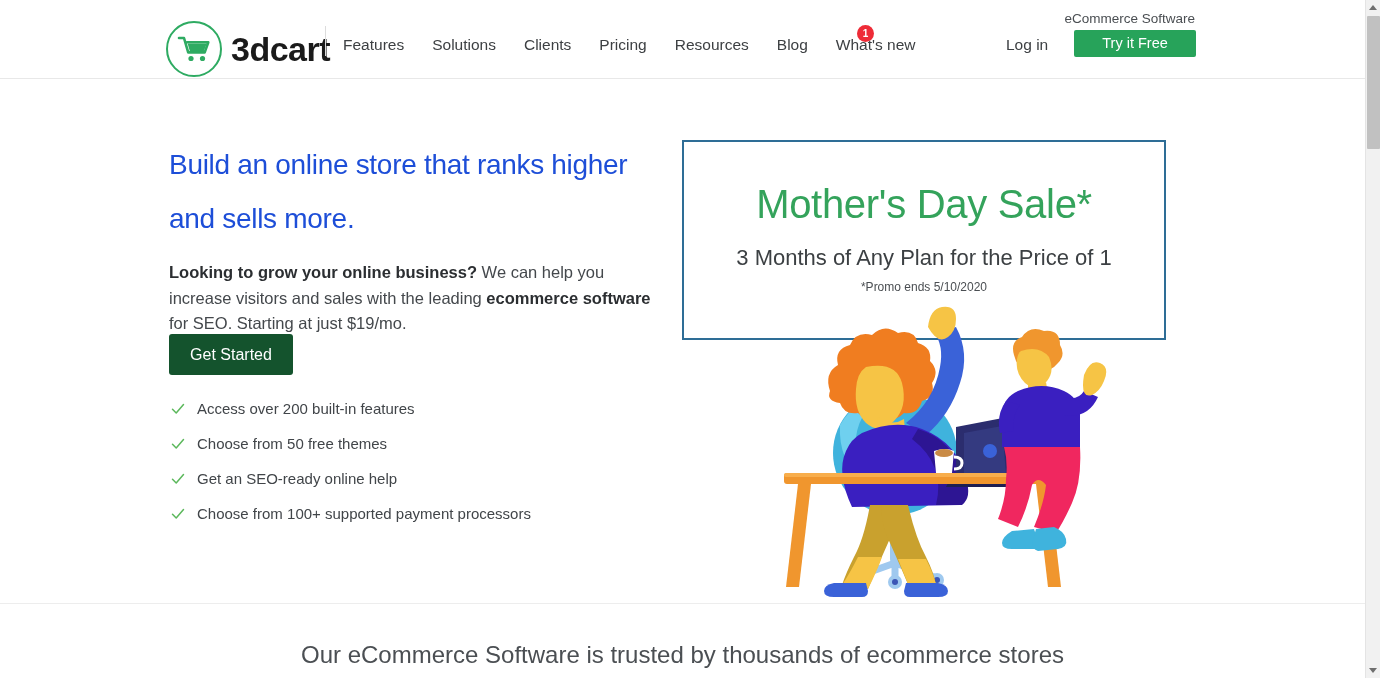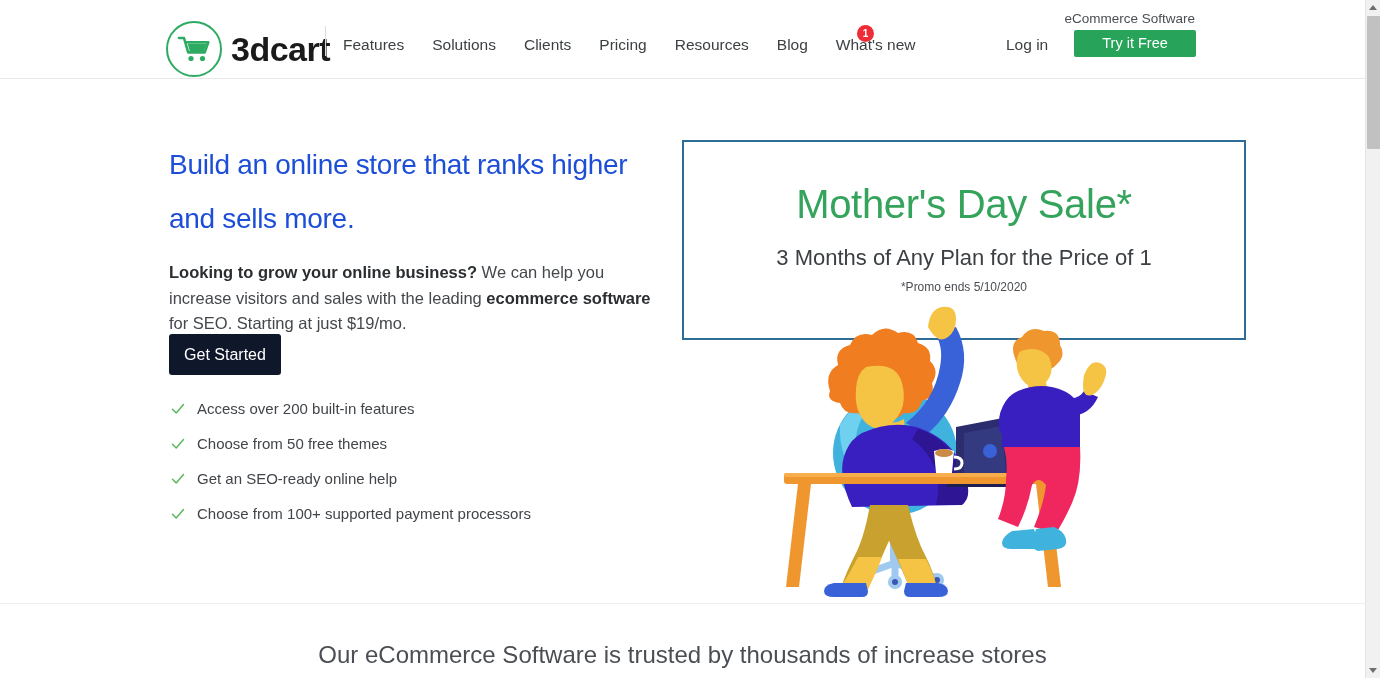--- a/index.html
+++ b/index.html
@@ -135,22 +135,22 @@
     font-size: 16.5px;
     line-height: 25.5px;
     color: #44484c;
     width: 485px;
   }
   #hero-sub b { font-weight: 700; color: #2b2e31; }
 
   #get-started-btn {
     position: absolute;
     left: 0; top: 196px;
-    width: 112px; height: 41px;
-    background: #0f172a;
+    width: 124px; height: 41px;
+    background: #14532d;
     color: #ffffff;
     border: none;
     border-radius: 3px;
     font-size: 16px;
     cursor: pointer;
     font-family: "Liberation Sans", sans-serif;
     display: flex; align-items: center; justify-content: center;
     line-height: 1;
   }
 
@@ -173,21 +173,21 @@
     font-size: 15px;
     color: #414549;
     line-height: 1;
     white-space: nowrap;
   }
 
   
   #promo-box {
     position: absolute;
     left: 682px; top: 140px;
-    width: 564px; height: 200px;
+    width: 484px; height: 200px;
     border: 2px solid #2e6d96;
     background: #ffffff;
     display: flex;
     flex-direction: column;
     align-items: center;
     justify-content: center;
     padding-bottom: 4px;
   }
   #promo-title {
     font-size: 40px;
@@ -419,21 +419,21 @@
         <path d="M228 96 q-10 14 -6 32 l14 -2 q-2 -16 6 -26z" fill="#3a1fc0"></path>
 
         <path d="M226 142 l76 0 q2 34 -8 56 q-8 18 -16 30 l-22 -6 q10 -24 12 -42 q-8 -10 -14 0 q-4 22 -14 42 l-20 -8 q8 -20 8 -40 q2 -18 -2 -32z" fill="#f0275f"></path>
 
         <path d="M234 226 q-10 6 -10 12 q0 6 10 6 l22 0 q6 0 4 -8 l-4 -12z" fill="#3fb3dd"></path>
         <path d="M276 222 q10 4 12 12 q2 8 -8 10 l-20 2 q-6 -2 -6 -8 l4 -14z" fill="#3fb3dd"></path>
       </svg>
     </div>
 
     <div id="section-divider"></div>
-    <div id="trust-line">Our eCommerce Software is trusted by thousands of increase stores</div>
+    <div id="trust-line">Our eCommerce Software is trusted by thousands of ecommerce stores</div>
 
   </div>
 
   <div id="scrollbar">
     <div id="sb-up">
       <span class="sb-arrow"></span>
     </div>
     <div id="sb-thumb"></div>
     <div id="sb-down">
       <span class="sb-arrow"></span>

